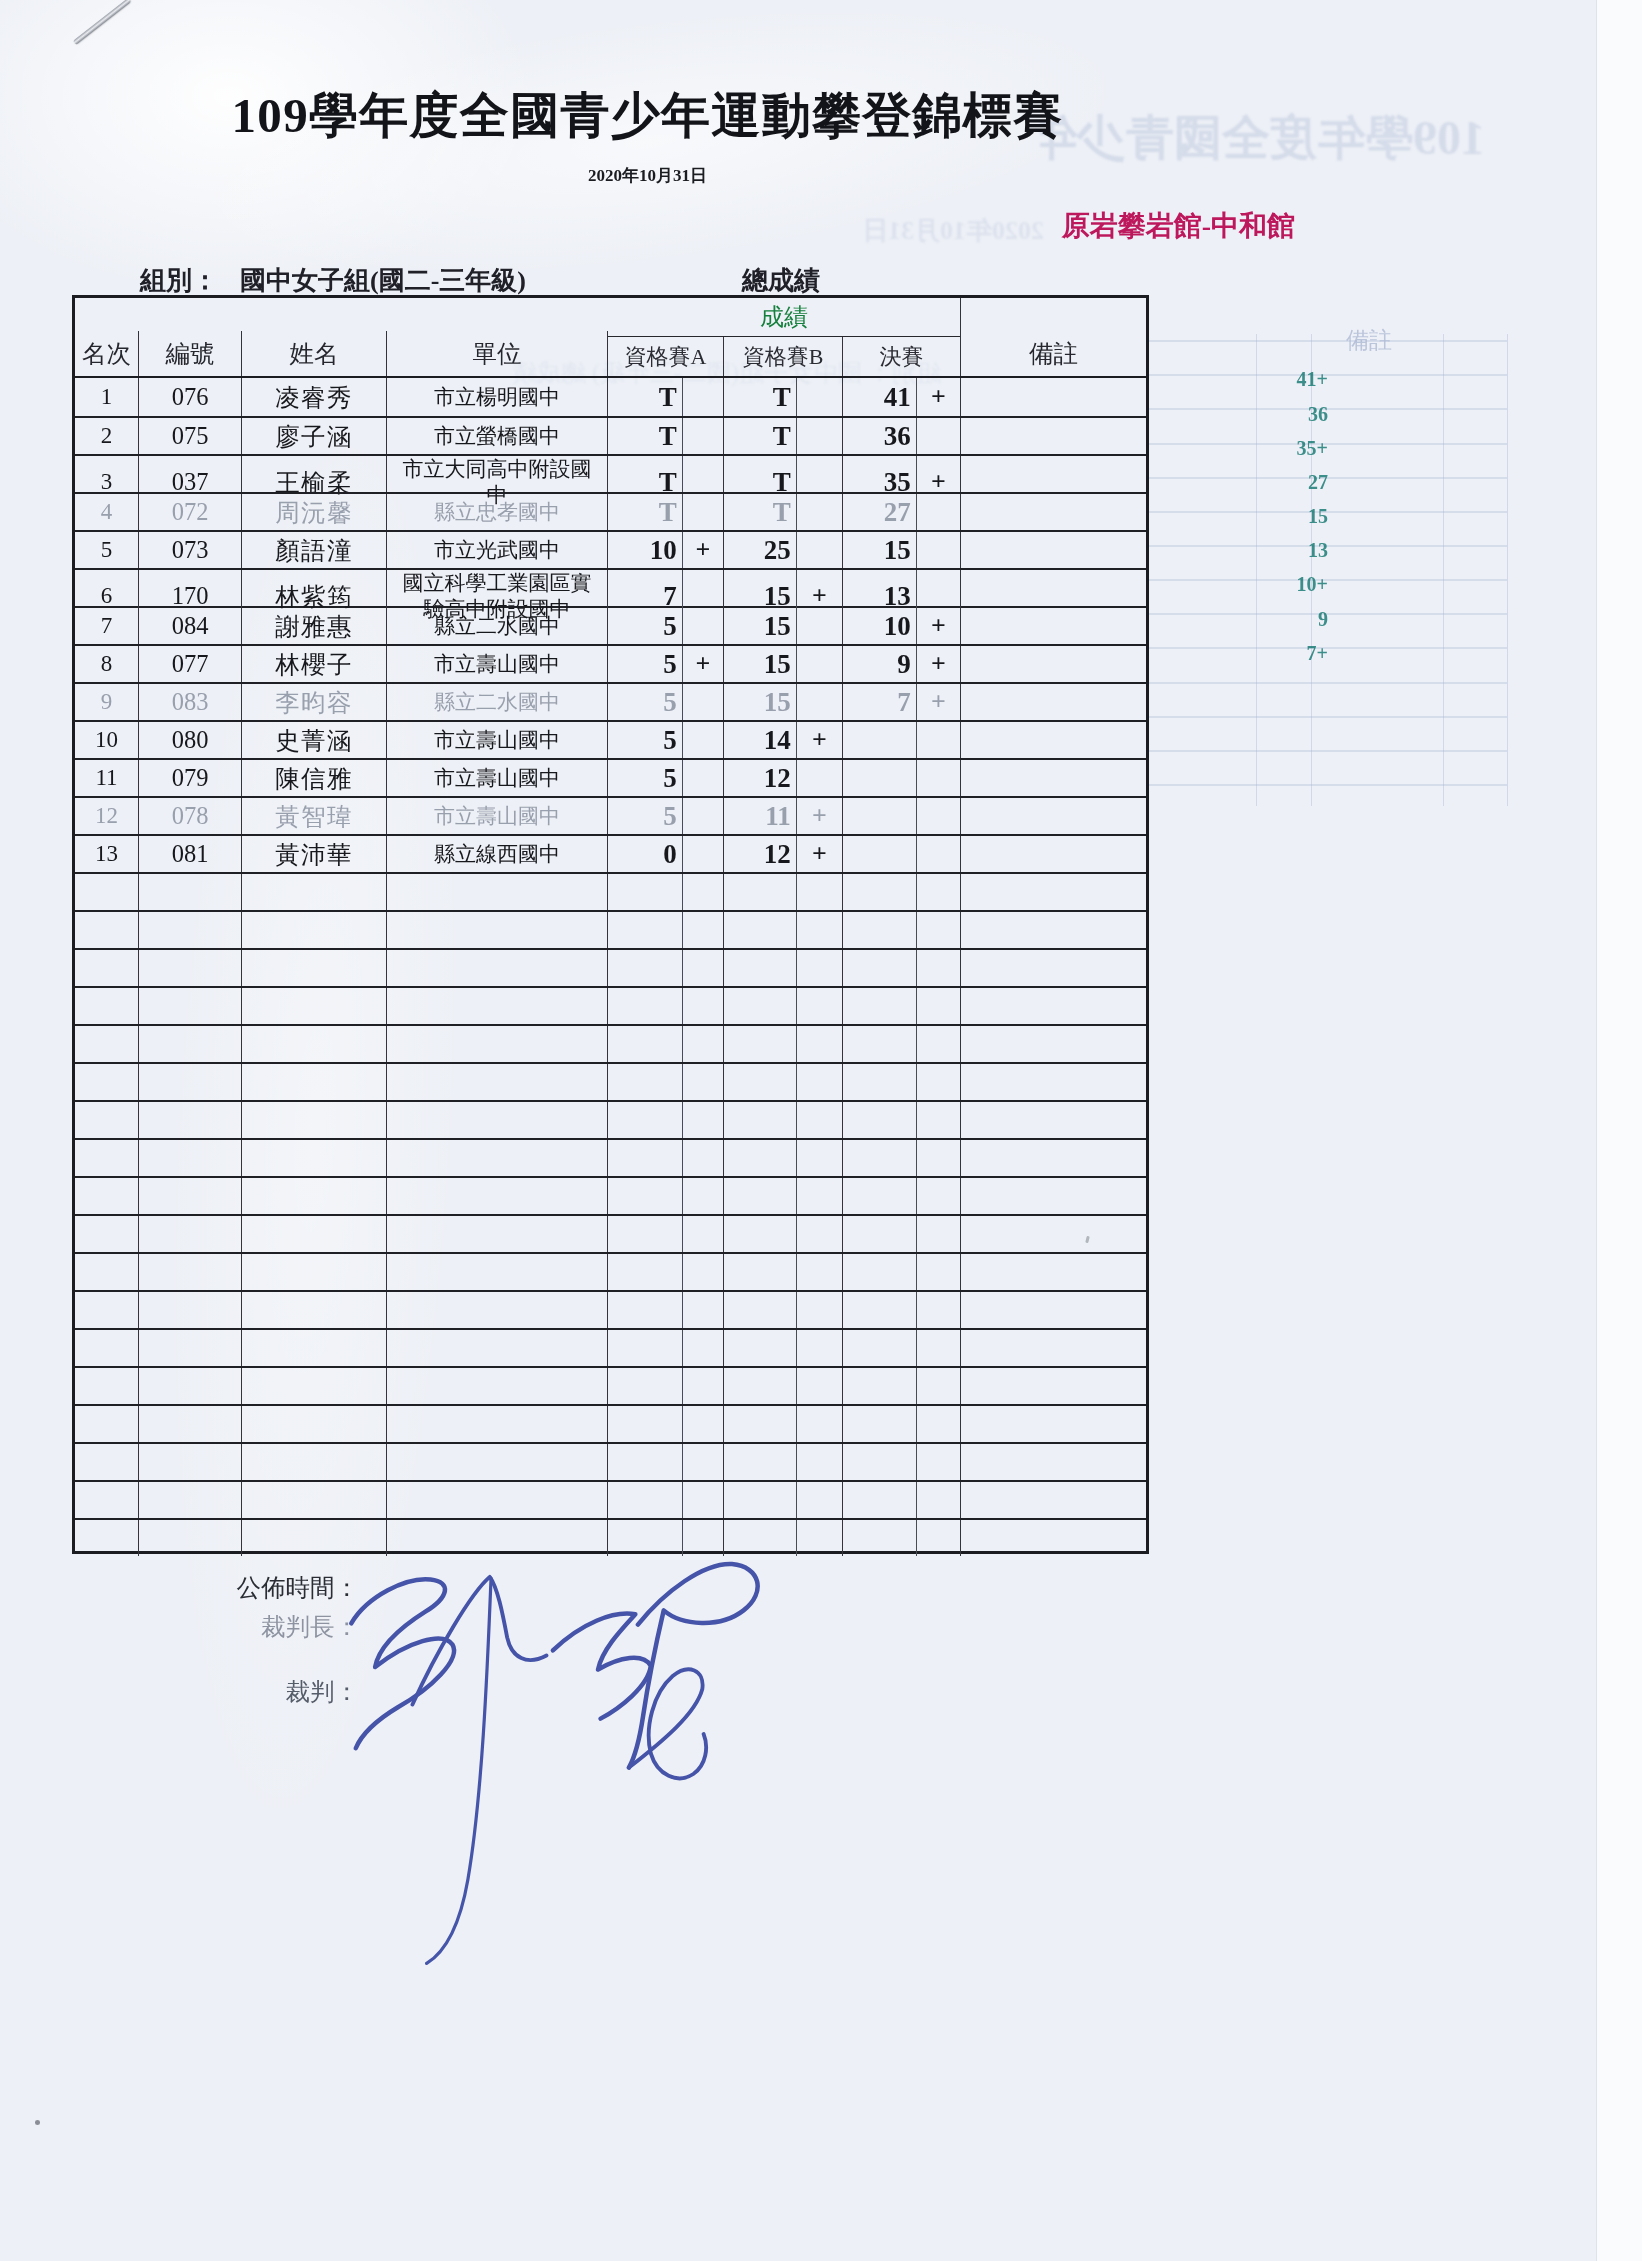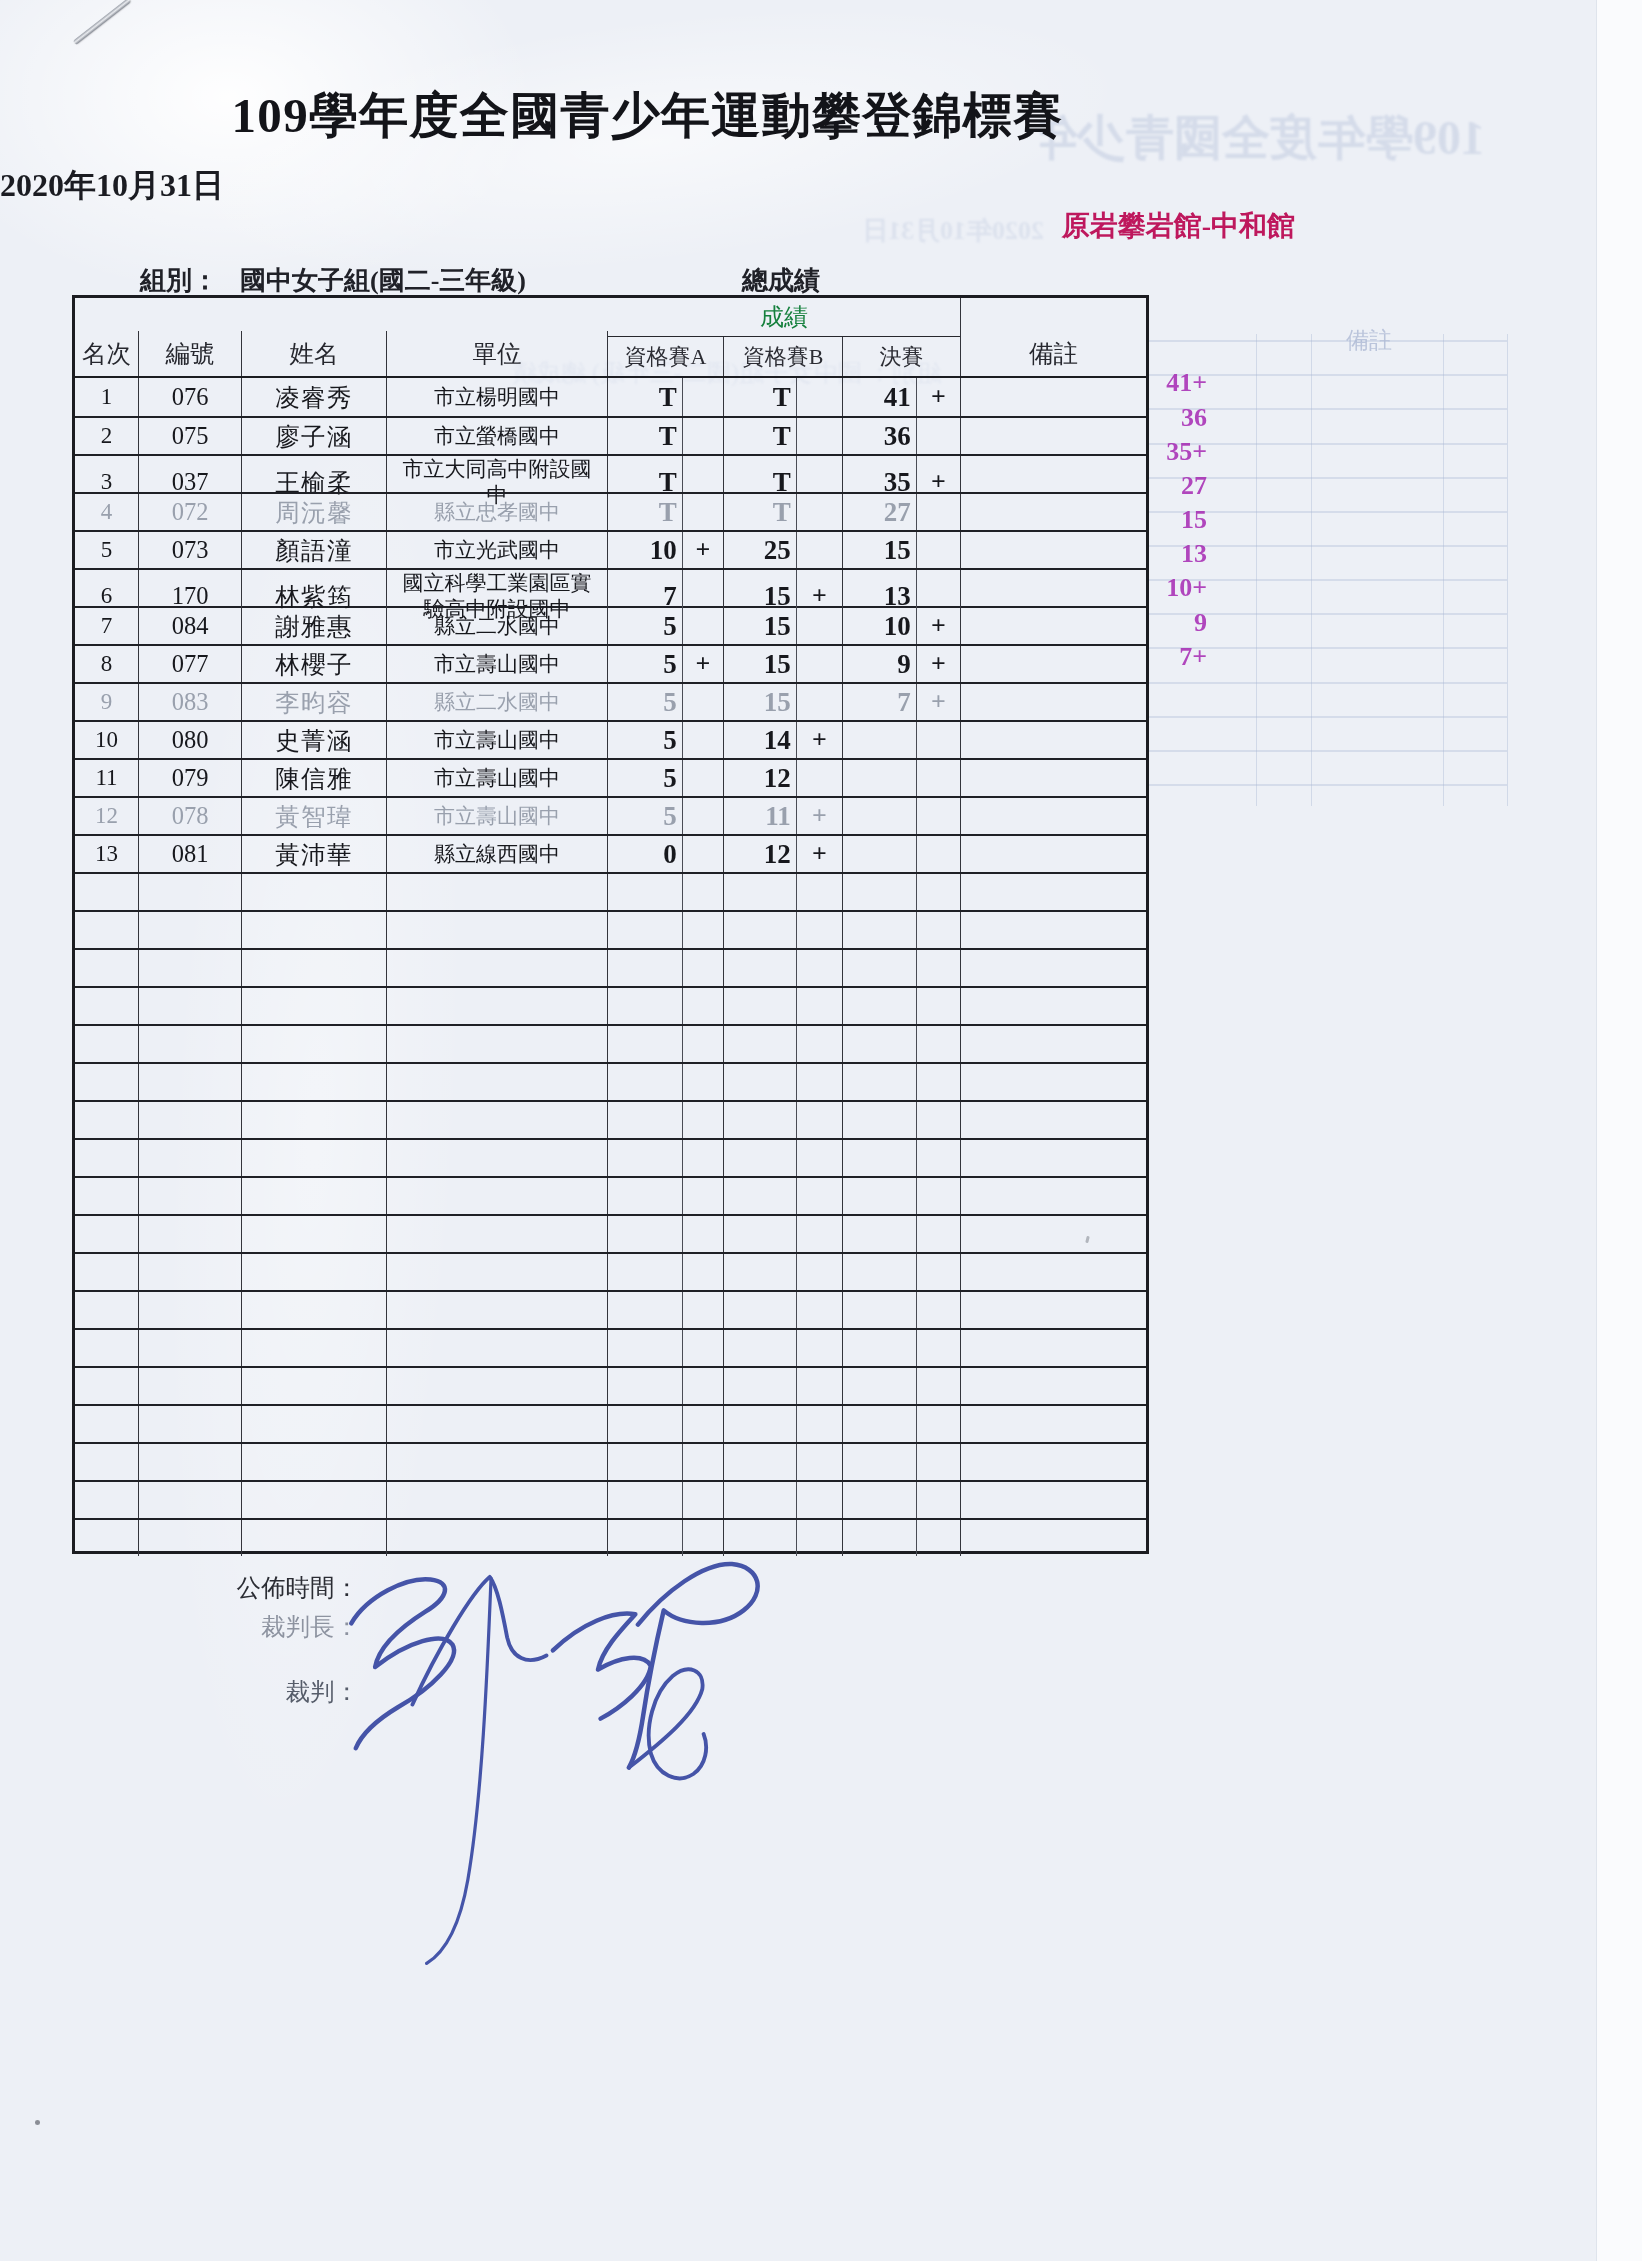--- a/index.html
+++ b/index.html
@@ -16,21 +16,21 @@
   .edge-right{right:0;top:0;width:46px;height:100%;background:#fafbfd;border-left:1.3px solid #dfe4ec;}
   .staple{left:76px;top:40px;width:70px;height:5.2px;border-radius:2.6px;
           transform:rotate(-38deg);transform-origin:0 100%;
           background:linear-gradient(180deg,#9ba0a9,#e8eaee 45%,#7e838d);box-shadow:0.6px 0.6px 1.3px rgba(0,0,0,.25);}
   .dot1{left:35px;top:2120px;width:5.2px;height:4.5px;border-radius:50%;background:#474b55;opacity:.6;}
   .dot2{left:1086px;top:1236px;width:3.2px;height:7px;border-radius:1.3px;background:#6a6e78;opacity:.45;transform:rotate(14deg);}
 
   
   .title{left:0;top:83px;width:1295px;text-align:center;font-size:49px;font-weight:bold;
          letter-spacing:1.3px;color:#131419;}
-  .date{left:0;top:164px;width:1295px;text-align:left;font-size:32px;font-weight:bold;color:#1b1c22;}
+  .date{left:0;top:164px;width:1295px;text-align:center;font-size:17px;font-weight:bold;color:#1b1c22;}
   .venue{left:0;top:207px;width:1295px;text-align:right;font-size:28px;font-weight:bold;color:#be185d;}
   .group-label{left:140px;top:263px;font-size:26px;font-weight:600;color:#202128;}
   .group-value{left:240px;top:263px;font-size:26px;font-weight:700;color:#202128;}
   .total-label{left:742px;top:263px;font-size:26px;font-weight:600;color:#202128;}
 
   
   .rtable{left:72px;top:295px;width:1077px;height:1259px;border:3.2px solid #1b1c21;
           box-sizing:border-box;background:transparent;}
   .thead{display:grid;grid-template-columns:64px 103px 145px 221px 353px 1fr;height:78px;
          border-bottom:2.6px solid #1b1c21;}
@@ -61,22 +61,22 @@
 
   
   .publish{left:193px;top:1571px;width:166px;text-align:right;font-size:24.5px;color:#2b2d34;}
   .chief{left:193px;top:1610px;width:166px;text-align:right;font-size:24.5px;color:#8d93a0;filter:blur(0.5px);}
   .judge{left:193px;top:1675px;width:166px;text-align:right;font-size:24.5px;color:#565d6a;filter:blur(0.3px);}
 
   
   .ghost-layer{left:0;top:0;width:1643px;height:2261px;pointer-events:none;}
   .g-h{position:absolute;left:1148px;width:359px;height:1.9px;background:rgba(168,182,212,.35);}
   .g-v{position:absolute;top:334px;height:472px;width:1.3px;background:rgba(168,182,212,.4);}
-  .g-num{position:absolute;left:1104px;width:103px;height:34px;text-align:right;
-         font-size:26px;font-weight:bold;color:#a21caf;filter:blur(0.6px);opacity:.8;}
+  .g-num{position:absolute;left:1225px;width:103px;height:34px;text-align:right;
+         font-size:20px;font-weight:bold;color:#0f766e;filter:blur(0.6px);opacity:.8;}
   .g-remarks{position:absolute;left:1346px;top:325px;font-size:23px;color:#aab6d2;filter:blur(0.6px);opacity:.75;}
   .g-flip{position:absolute;overflow:hidden;white-space:nowrap;color:#b4c0d9;transform:scaleX(-1);
           filter:blur(1.3px);}
   .g-title{left:1040px;top:106px;width:445px;font-size:48px;font-weight:bold;opacity:.42;}
   .g-date{left:741px;top:213px;width:303px;font-size:26px;font-weight:bold;opacity:.3;}
   .g-group{left:361px;top:356px;width:580px;font-size:24.5px;opacity:.2;}
   .sig{left:0;top:0;width:1643px;height:2261px;pointer-events:none;}
 </style>
 </head>
 <body>

